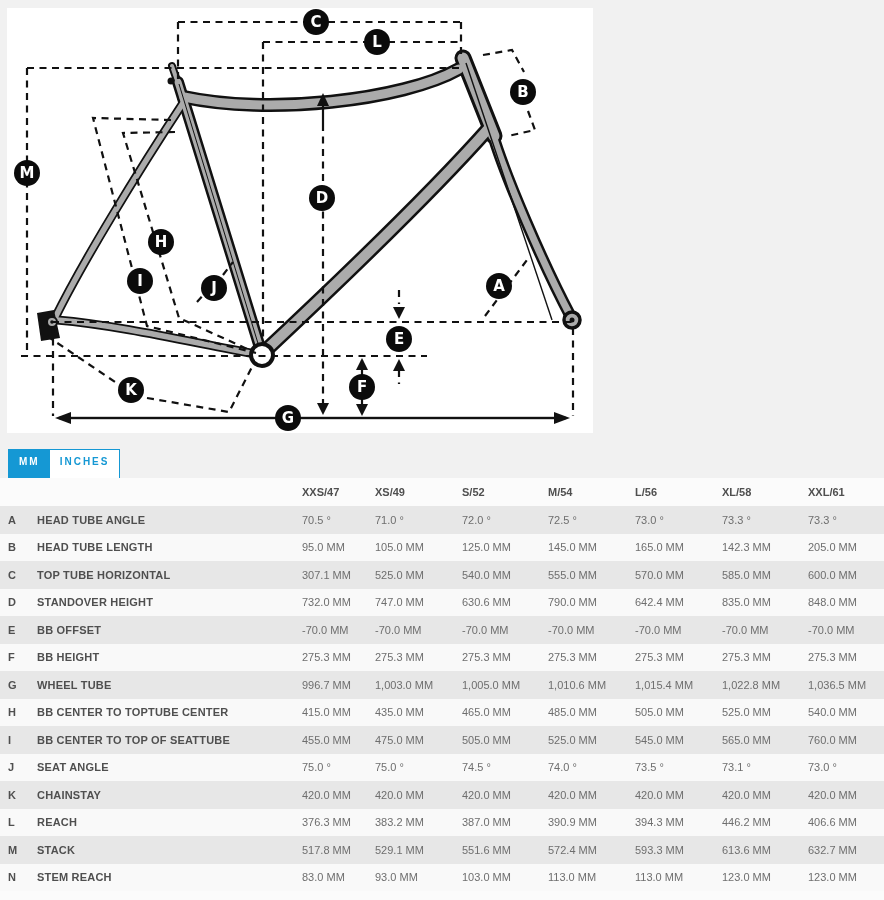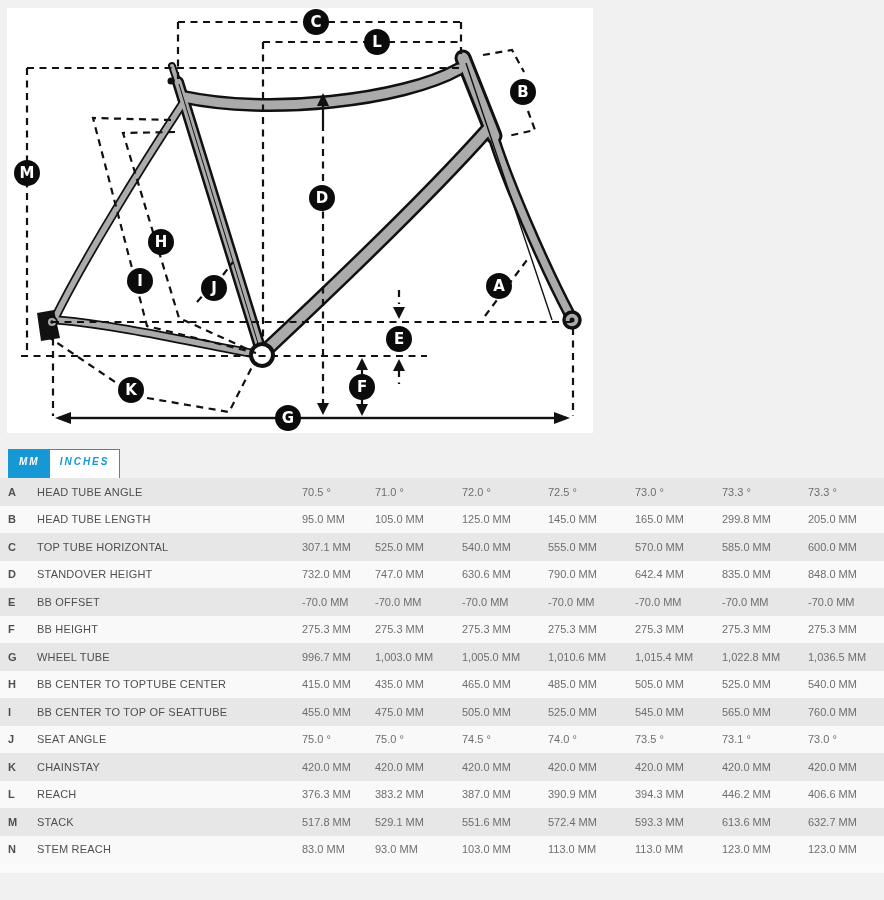--- a/index.html
+++ b/index.html
@@ -10,32 +10,32 @@
   
   #diagram-panel { position:absolute; left:7px; top:8px; width:586px; height:425px; background:#ffffff; }
   #diagram-panel svg { display:block; }
   .bubble-txt { font-family:"DejaVu Sans", sans-serif; font-weight:bold; font-size:15px; fill:#ffffff; }
 
   
   #unit-toggle { position:absolute; left:8px; top:449px; display:inline-flex;
     border:1px solid var(--accent); background:#ffffff; }
   #unit-toggle .seg { font-size:10px; font-weight:bold; letter-spacing:2px;
     padding:6px 10px 23px 10px; line-height:11px; cursor:pointer; border:none;
-    background:#ffffff; color:var(--accent); font-family:"Liberation Sans", sans-serif;font-style:italic; }
+    background:#ffffff; color:var(--accent); font-family:"Liberation Sans", sans-serif; }
   #unit-toggle .seg.active { background:var(--accent); color:#ffffff; }
 
   
   #geometry-table { position:absolute; left:0; top:478px; width:884px; background:#fbfbfb; padding-bottom:10px; }
   .trow { display:grid; grid-template-columns:29px 265px 73px 87px 86px 87px 87px 86px 1fr;
     align-items:center; height:27.5px; padding-left:8px; font-size:11px; }
   .trow.head { height:28px; background:transparent; }
   .trow.odd  { background:#e7e7e7; }
   .trow.even { background:#f9f9f9; }
   .cell-letter { font-weight:bold; color:#4f4f4f; }
-  .cell-label  { font-weight:normal; color:#4f4f4f; letter-spacing:0.2px; }
+  .cell-label  { font-weight:bold; color:#4f4f4f; letter-spacing:0.2px; }
   .cell-value  { color:#6e6e6e; }
   .cell-colhead{ font-weight:bold; color:#4f4f4f; }
 </style>
 </head>
 <body>
 
 <div id="stage">
 
   <div id="diagram-panel">
     <svg width="586" height="425" viewBox="0 0 586 425">
@@ -176,41 +176,52 @@
       </g>
     </svg>
   </div>
 
   <div id="unit-toggle">
     <button class="seg active">MM</button>
     <button class="seg">INCHES</button>
   </div>
 
   <div id="geometry-table">
+    <div class="trow head" id="table-header">
+      <span></span>
+        <span></span>
+    <span class="cell-colhead">XXS/47</span>
+        <span class="cell-colhead">XS/49</span>
+        <span class="cell-colhead">S/52</span>
+        <span class="cell-colhead">M/54</span>
+        <span class="cell-colhead">L/56</span>
+        <span class="cell-colhead">XL/58</span>
+        <span class="cell-colhead">XXL/61</span>
+      </div>
     <div id="table-body">
         <div class="trow odd">
       <span class="cell-letter">A</span>
       <span class="cell-label">HEAD TUBE ANGLE</span>
     <span class="cell-value">70.5 °</span>
           <span class="cell-value">71.0 °</span>
           <span class="cell-value">72.0 °</span>
           <span class="cell-value">72.5 °</span>
           <span class="cell-value">73.0 °</span>
           <span class="cell-value">73.3 °</span>
           <span class="cell-value">73.3 °</span>
         </div>
         <div class="trow even">
       <span class="cell-letter">B</span>
       <span class="cell-label">HEAD TUBE LENGTH</span>
     <span class="cell-value">95.0 MM</span>
           <span class="cell-value">105.0 MM</span>
           <span class="cell-value">125.0 MM</span>
           <span class="cell-value">145.0 MM</span>
           <span class="cell-value">165.0 MM</span>
-          <span class="cell-value">299.8 MM</span>
+          <span class="cell-value">142.3 MM</span>
           <span class="cell-value">205.0 MM</span>
         </div>
         <div class="trow odd">
       <span class="cell-letter">C</span>
       <span class="cell-label">TOP TUBE HORIZONTAL</span>
     <span class="cell-value">307.1 MM</span>
           <span class="cell-value">525.0 MM</span>
           <span class="cell-value">540.0 MM</span>
           <span class="cell-value">555.0 MM</span>
           <span class="cell-value">570.0 MM</span>

